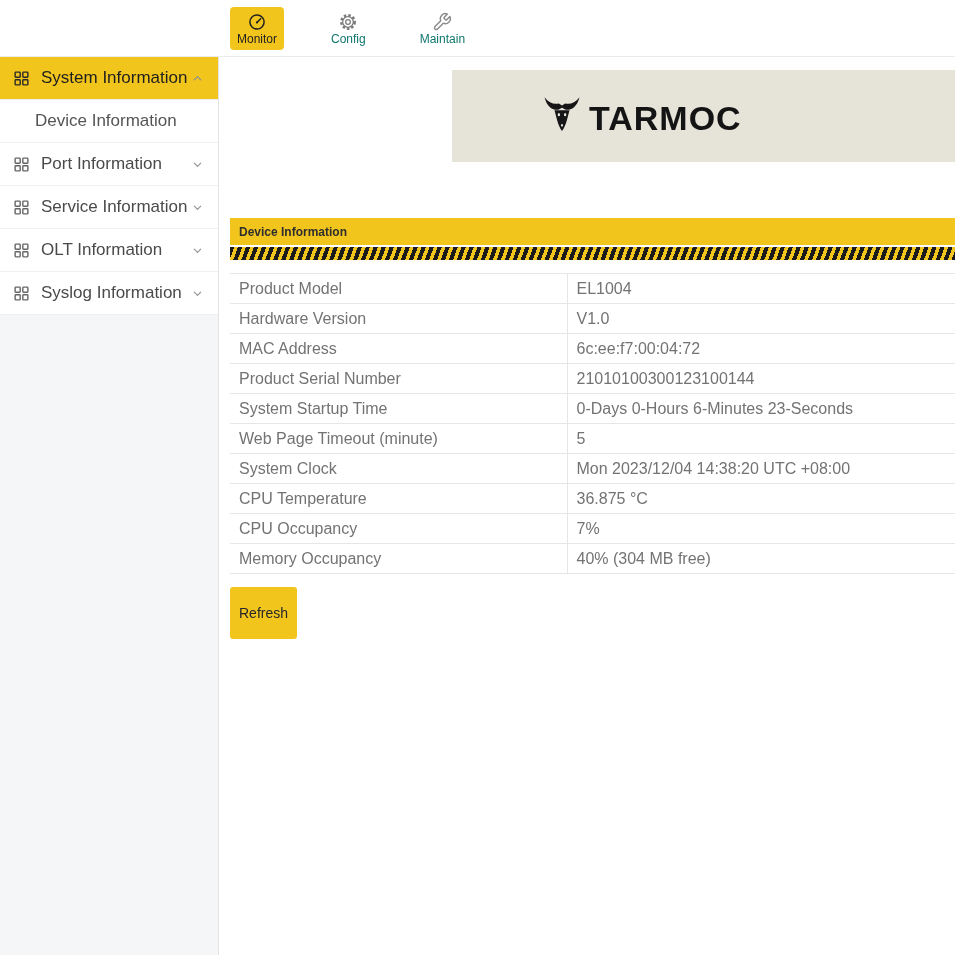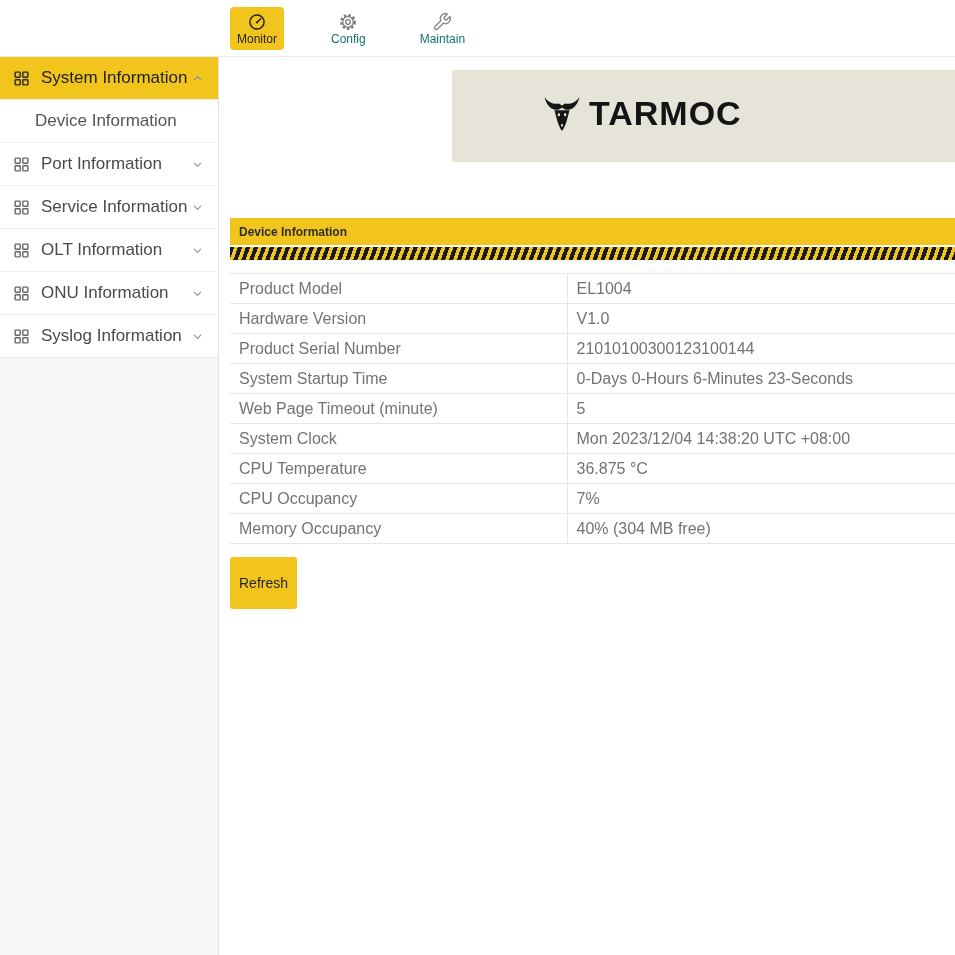--- a/index.html
+++ b/index.html
@@ -30,21 +30,21 @@
   .chev { margin-left:auto; display:flex; }
   .chev.up { transform:rotate(180deg); }
   .side-item.sub { padding-left:35px; color:#555; }
   .side-item.sub .side-label { margin-left:0; }
 
   
   .main { position:absolute; left:220px; top:57px; right:0; bottom:0; background:#fff; }
 
   .banner { position:absolute; left:232px; top:13px; right:0; height:92px;
             background:#e6e3d9; display:flex; align-items:center; }
-  .logo { display:flex; align-items:flex-start; gap:7px; margin-left:90px; }
+  .logo { display:flex; align-items:flex-end; gap:7px; margin-left:90px; }
   .wordmark { font-size:34px; font-weight:bold; letter-spacing:1px; color:#141414; }
 
   .section { position:absolute; left:10px; right:0; top:161px; }
   .section-header { height:27px; background:#F2C51D; display:flex; align-items:center;
                     padding-left:9px; font-size:12px; font-weight:bold; color:#2e2e2e; }
   .hazard { height:13px; margin-top:2px;
             background:repeating-linear-gradient(110deg, #1a1a1a 0 4px, #F2C51D 4px 7.5px); }
 
   table.info { margin-top:13px; border-collapse:collapse; width:100%;
                font-size:16px; color:#737373; table-layout:fixed; }
@@ -155,36 +155,20 @@
       </svg>
     </span>
     <span class="side-label">OLT Information</span>
     <span class="chev">
       <svg viewBox="0 0 12 12" width="11" height="11" fill="none" stroke="#9a9a9a" stroke-width="1.4" stroke-linecap="round">
           <path d="M2.5 4.5 L6 8 L9.5 4.5"></path>
         </svg>
     </span>
   </div>
 
-  <div class="side-item">
-    <span class="grid">
-      <svg viewBox="0 0 16 16" width="15" height="15" fill="none" stroke="currentColor" stroke-width="1.5">
-        <rect x="1.2" y="1.2" width="5.4" height="5.4" rx="0.8"></rect>
-          <rect x="9.4" y="1.2" width="5.4" height="5.4" rx="0.8"></rect>
-        <rect x="1.2" y="9.4" width="5.4" height="5.4" rx="0.8"></rect>
-          <rect x="9.4" y="9.4" width="5.4" height="5.4" rx="0.8"></rect>
-      </svg>
-    </span>
-    <span class="side-label">ONU Information</span>
-    <span class="chev">
-      <svg viewBox="0 0 12 12" width="11" height="11" fill="none" stroke="#9a9a9a" stroke-width="1.4" stroke-linecap="round">
-          <path d="M2.5 4.5 L6 8 L9.5 4.5"></path>
-        </svg>
-    </span>
-  </div>
 
   <div class="side-item">
     <span class="grid">
       <svg viewBox="0 0 16 16" width="15" height="15" fill="none" stroke="currentColor" stroke-width="1.5">
         <rect x="1.2" y="1.2" width="5.4" height="5.4" rx="0.8"></rect>
           <rect x="9.4" y="1.2" width="5.4" height="5.4" rx="0.8"></rect>
         <rect x="1.2" y="9.4" width="5.4" height="5.4" rx="0.8"></rect>
           <rect x="9.4" y="9.4" width="5.4" height="5.4" rx="0.8"></rect>
       </svg>
     </span>
@@ -224,20 +208,24 @@
       <tbody>
           <tr>
         <td class="k">Product Model</td>
         <td class="v">EL1004</td>
       </tr>
       <tr>
         <td class="k">Hardware Version</td>
         <td class="v">V1.0</td>
       </tr>
       <tr>
+        <td class="k">MAC Address</td>
+        <td class="v">6c:ee:f7:00:04:72</td>
+      </tr>
+      <tr>
         <td class="k">Product Serial Number</td>
         <td class="v">21010100300123100144</td>
       </tr>
       <tr>
         <td class="k">System Startup Time</td>
         <td class="v">0-Days 0-Hours 6-Minutes 23-Seconds</td>
       </tr>
       <tr>
         <td class="k">Web Page Timeout (minute)</td>
         <td class="v">5</td>

